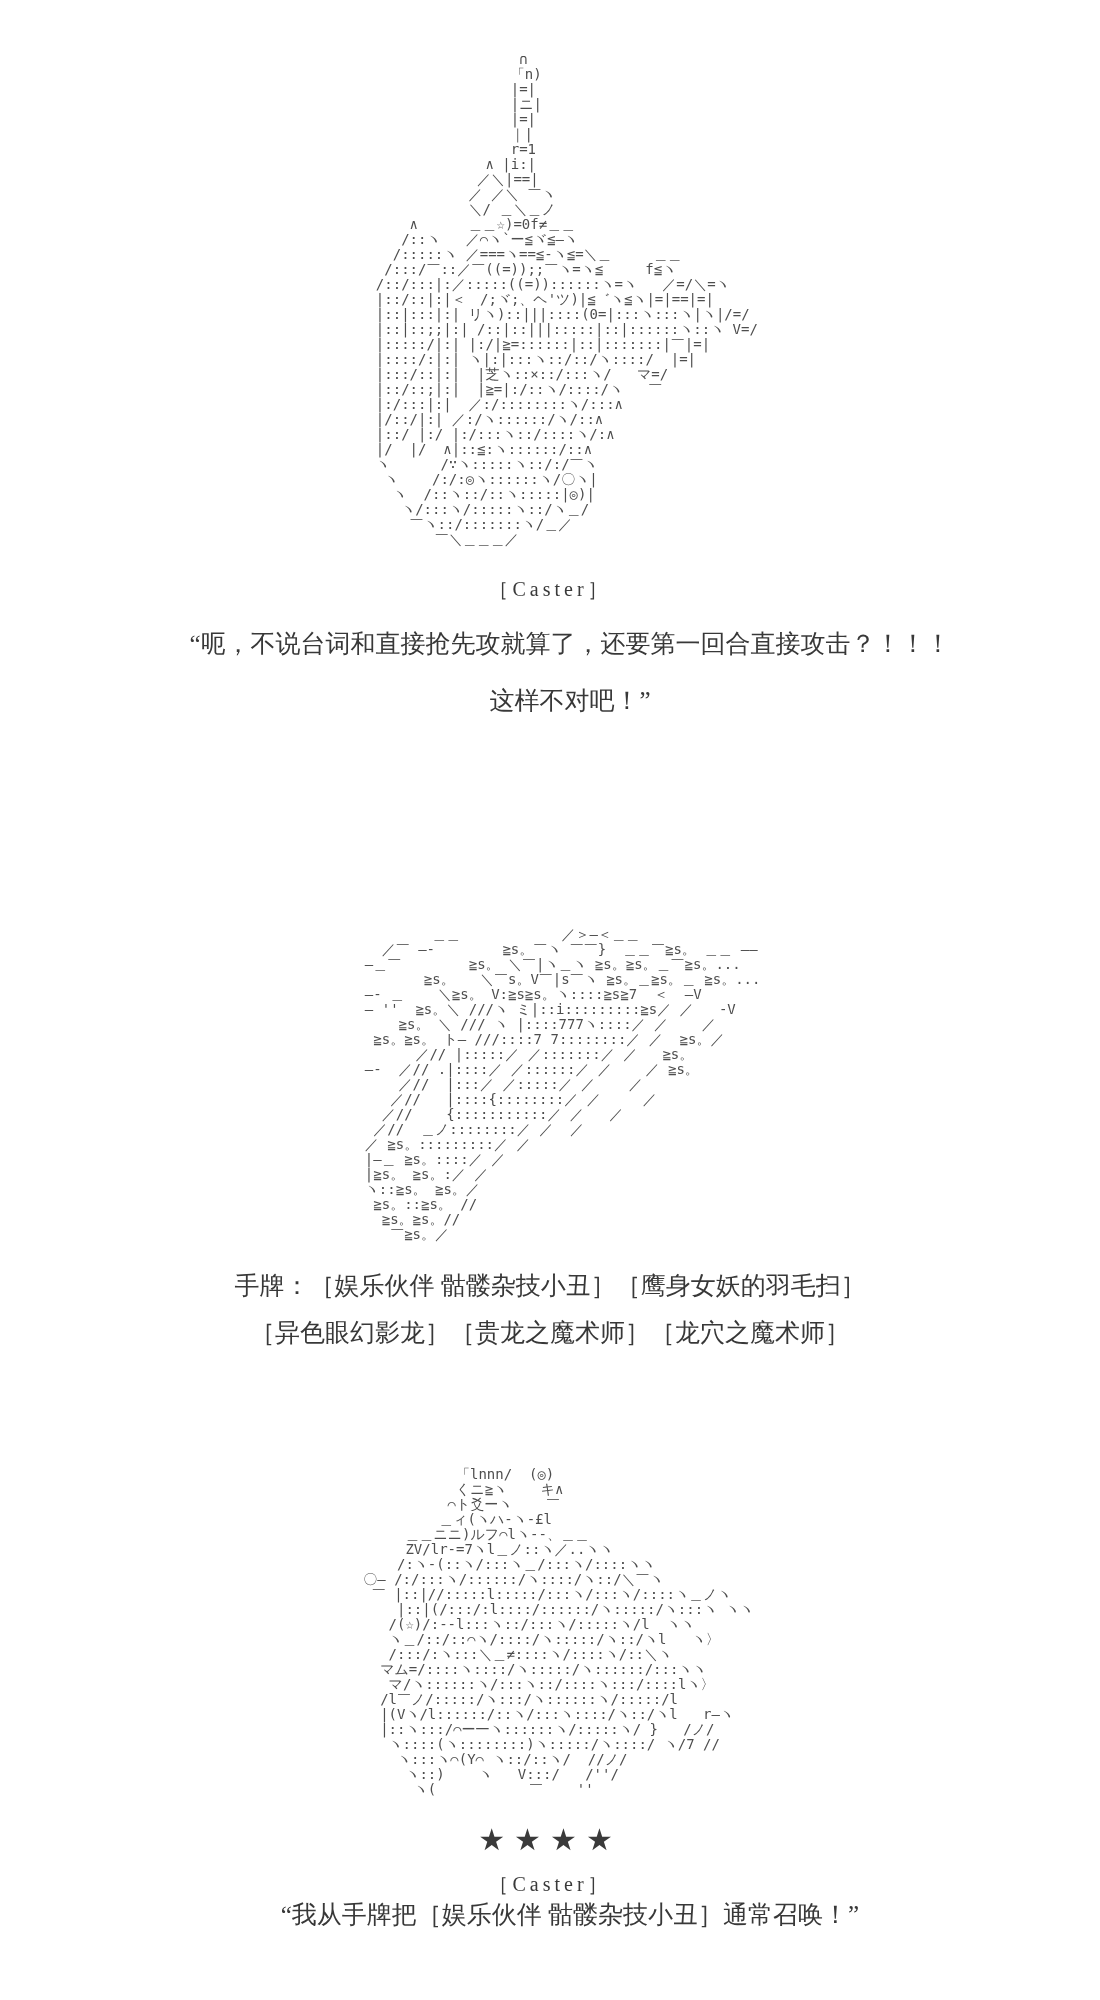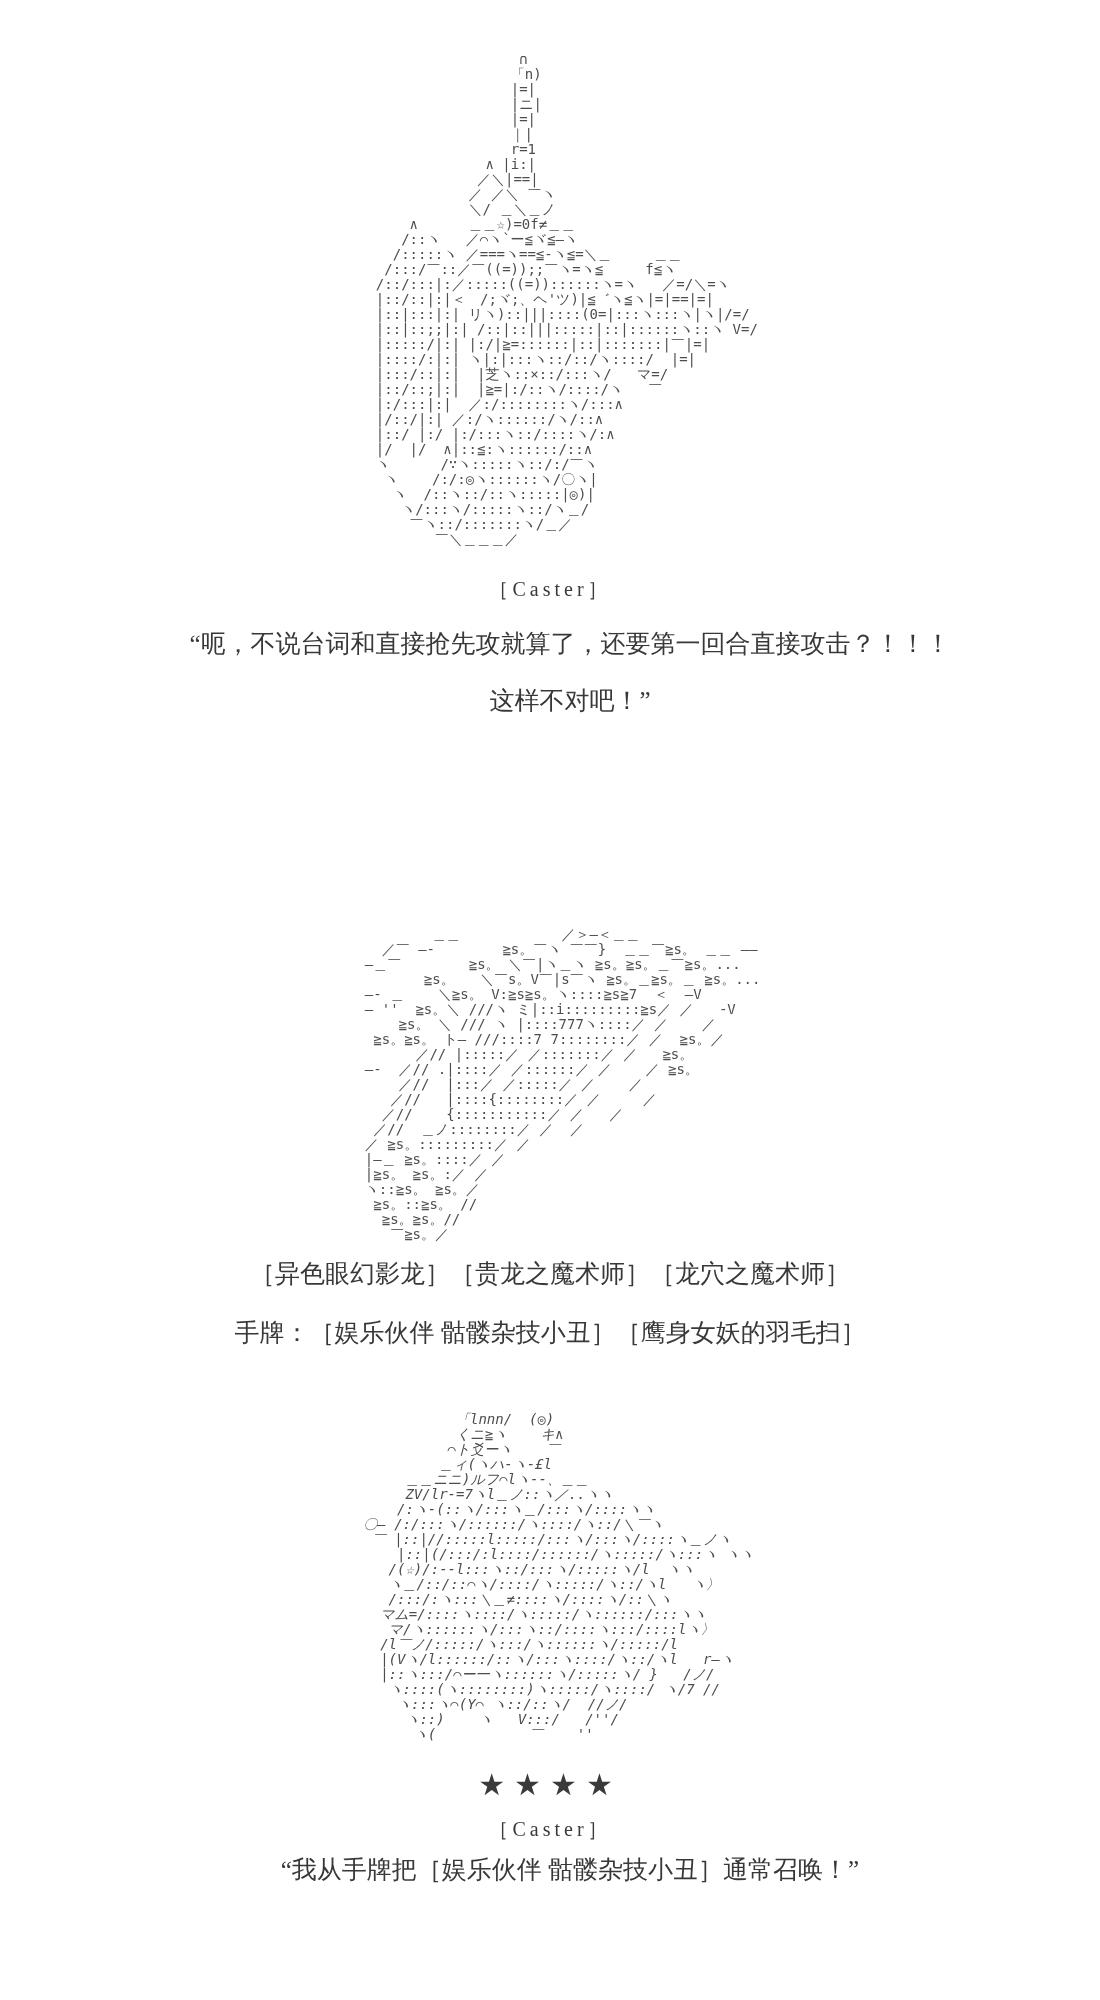--- a/index.html
+++ b/index.html
@@ -47,29 +47,29 @@
   }
   .dialogue-line.second {
   }
   .gap-to-hand-art { margin-top: 210px; }
   .hand-line {
     margin-top: 26px;
     font-size: 25px;
     color: #383838;
   }
   .hand-line.second { margin-top: 14px; }
-  .gap-to-summon-art { margin-top: 63px; font-style: italic; }
+  .gap-to-summon-art { margin-top: 118px; }
   .stars-row {
     margin-top: 24px;
     font-size: 30px;
     letter-spacing: 9px;
     color: #3a3a3a;
   }
   .speaker-label.bottom { margin-top: 14px; }
-  .dialogue-line.clipped { margin-top: 10px; }
+  .dialogue-line.clipped { margin-top: 0; }
 </style>
 </head>
 <body>
 
 <div class="page">
 
   <div class="aa-block">
     <pre class="aa">                     ∩
                     「n)
                     |=|
@@ -129,23 +129,23 @@
     ／//  ＿ノ::::::::／ ／  ／
    ／ ≧s。:::::::::／ ／
    |―＿ ≧s。::::／ ／
    |≧s。 ≧s。:／ ／
    ヽ::≧s。 ≧s。／
     ≧s。::≧s。 //
      ≧s。≧s。//
       ￣≧s。／</pre>
   </div>
 
+  <div class="hand-line">手牌：［娱乐伙伴 骷髅杂技小丑］［鹰身女妖的羽毛扫］</div>
+
   <div class="hand-line second">［异色眼幻影龙］［贵龙之魔术师］［龙穴之魔术师］</div>
-
-  <div class="hand-line">手牌：［娱乐伙伴 骷髅杂技小丑］［鹰身女妖的羽毛扫］</div>
 
   <div class="aa-block gap-to-summon-art">
     <pre class="aa">             「lnnn/  (◎)
              くニ≧ヽ    キ∧
             ⌒ト爻ーヽ    ￣
            ＿ィ(ヽハ-ヽ-£l
        ＿＿ニニ)ルフ⌒lヽ--、＿＿
        ZV/lr-=7ヽl＿ノ::ヽ／..ヽヽ
       /:ヽ-(::ヽ/:::ヽ＿/:::ヽ/::::ヽヽ
   〇― /:/:::ヽ/::::::/ヽ::::/ヽ::/＼￣ヽ

